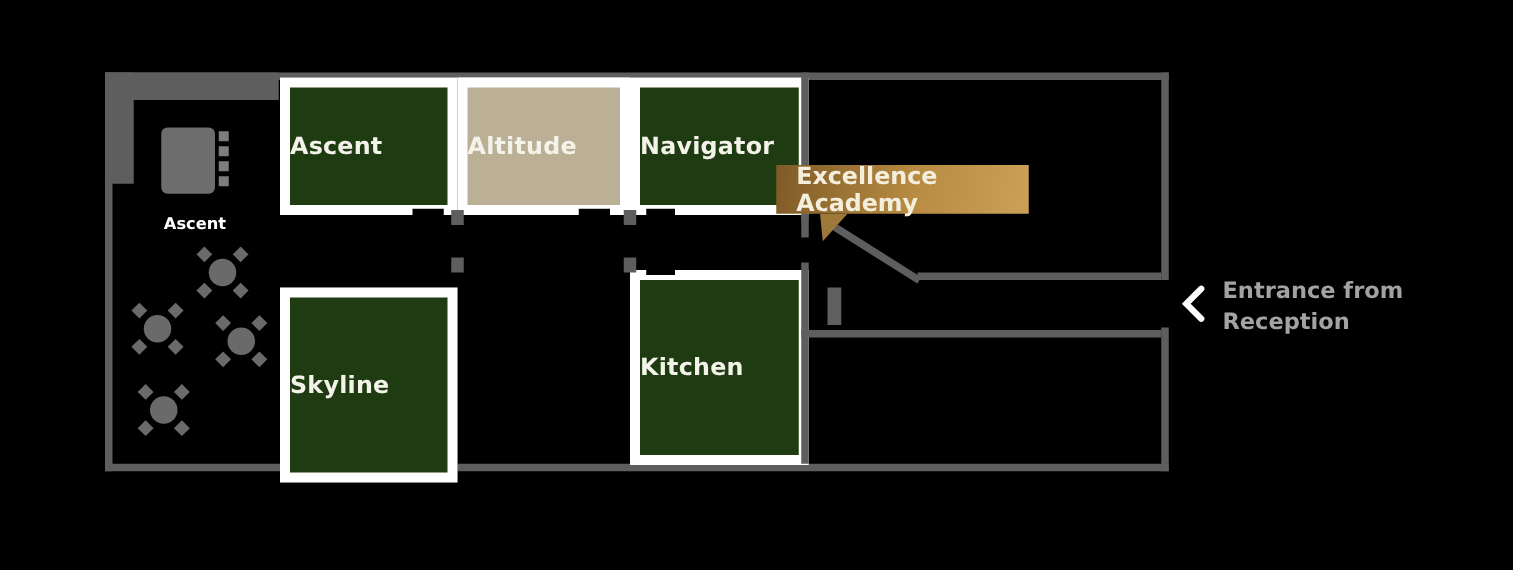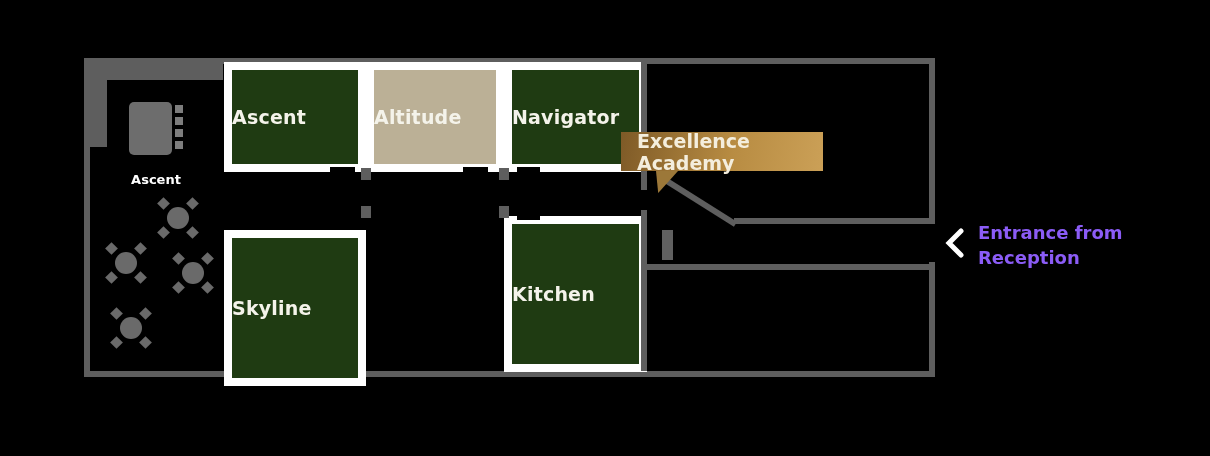--- a/index.html
+++ b/index.html
@@ -49,21 +49,21 @@
     display:flex;align-items:center;padding-left:16px;box-sizing:border-box;
     font-size:19px;font-weight:bold;color:#f4eedd;
   }
   #callout-tail{
     position:absolute;left:572px;top:113px;width:22px;height:22px;
     background:#9c7839;clip-path:polygon(0 0,100% 0,10% 100%);
   }
   
   #entrance-chevron{position:absolute;left:944px;top:227px;}
   #entrance-label{
-    position:absolute;left:978px;top:220px;color:#8b5cf6;
+    position:absolute;left:978px;top:220px;color:#a3a3a3;
     font-size:18px;font-weight:bold;line-height:25px;white-space:nowrap;
   }
 </style>
 </head>
 <body>
 
 <div id="plan">
 
   <div class="wall" style="left:0;top:0;width:851px;height:6px;"></div>
   <div class="wall" style="left:0;top:313px;width:851px;height:6px;"></div>

